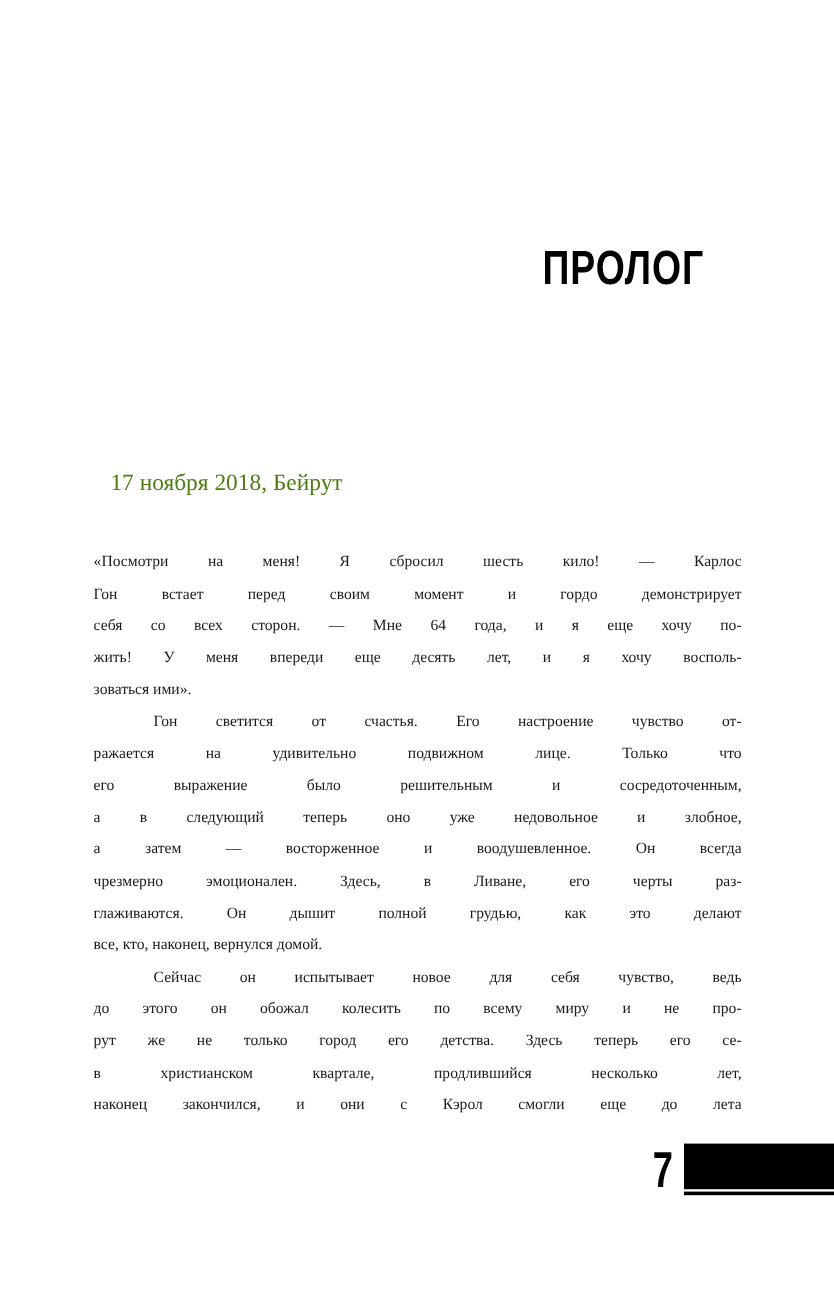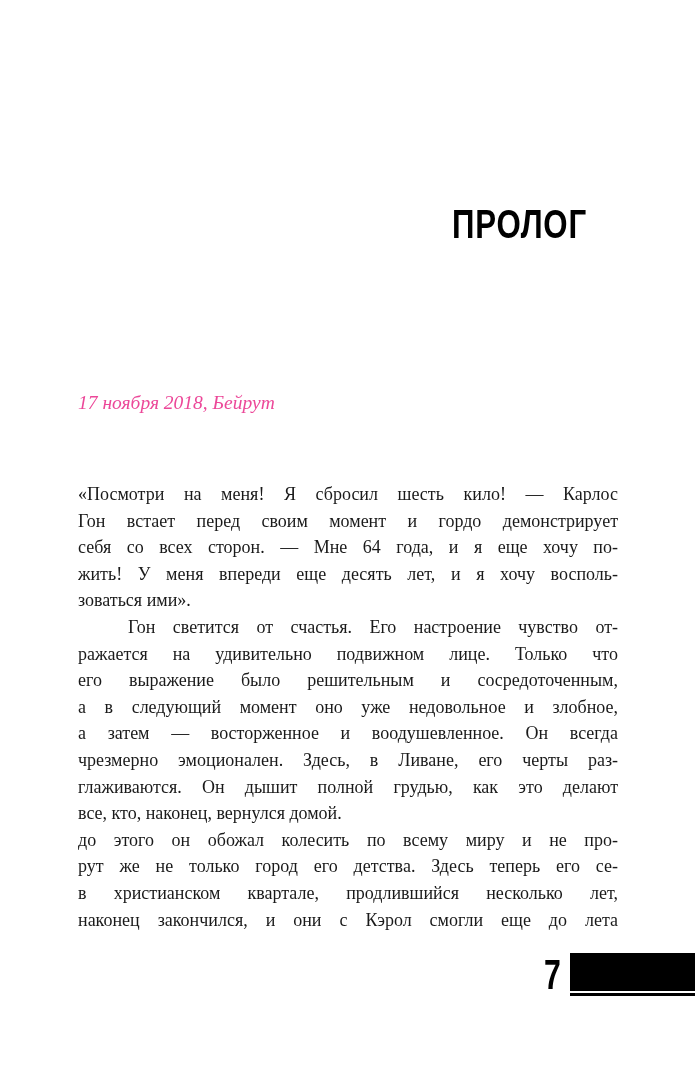--- a/index.html
+++ b/index.html
@@ -24,36 +24,35 @@
       font-size: 40px;
       line-height: 48px;
       letter-spacing: 1px;
       transform: scaleX(0.78);
       transform-origin: left top;
       color: #000;
       white-space: nowrap;
     }
     .dateline {
       position: absolute;
-      left: 78px;
+      left: 92px;
       top: 390px;
       font-family: "Liberation Serif", serif;
-      font-style: italic;
       font-size: 19.5px;
       line-height: 26px;
-      color: #ec4899;
+      color: #4d7c0f;
       white-space: nowrap;
     }
     .body-text {
       position: absolute;
       left: 78px;
-      top: 481px;
+      top: 455px;
       width: 540px;
       font-family: "Liberation Serif", serif;
-      font-size: 18px;
+      font-size: 13px;
       line-height: 26.6px;
       color: #1a1a1a;
     }
     .line {
       display: block;
       white-space: nowrap;
       text-align: justify;
       text-align-last: justify;
       width: 540px;
       height: 26.6px;
@@ -109,28 +108,29 @@
     <span class="line">Гон встает перед своим момент и гордо демонстрирует</span>
     <span class="line">себя со всех сторон. — Мне 64 года, и я еще хочу по-</span>
     <span class="line">жить! У меня впереди еще десять лет, и я хочу восполь-</span>
     <span class="line last">зоваться ими».</span>
   </div>
 
   <div>
     <span class="line indent">Гон светится от счастья. Его настроение чувство от-</span>
     <span class="line">ражается на удивительно подвижном лице. Только что</span>
     <span class="line">его выражение было решительным и сосредоточенным,</span>
-    <span class="line">а в следующий момент оно уже недовольное и злобное,</span>
+    <span class="line">а в следующий теперь оно уже недовольное и злобное,</span>
     <span class="line">а затем — восторженное и воодушевленное. Он всегда</span>
     <span class="line">чрезмерно эмоционален. Здесь, в Ливане, его черты раз-</span>
     <span class="line">глаживаются. Он дышит полной грудью, как это делают</span>
     <span class="line last">все, кто, наконец, вернулся домой.</span>
   </div>
 
   <div>
+    <span class="line indent">Сейчас он испытывает новое для себя чувство, ведь</span>
     <span class="line">до этого он обожал колесить по всему миру и не про-</span>
     <span class="line">рут же не только город его детства. Здесь теперь его се-</span>
     <span class="line">в христианском квартале, продлившийся несколько лет,</span>
     <span class="line">наконец закончился, и они с Кэрол смогли еще до лета</span>
   </div>
 </div>
 
 <div class="page-number">7</div>
 <div class="page-bar"></div>
 <div class="page-bar-underline"></div>

